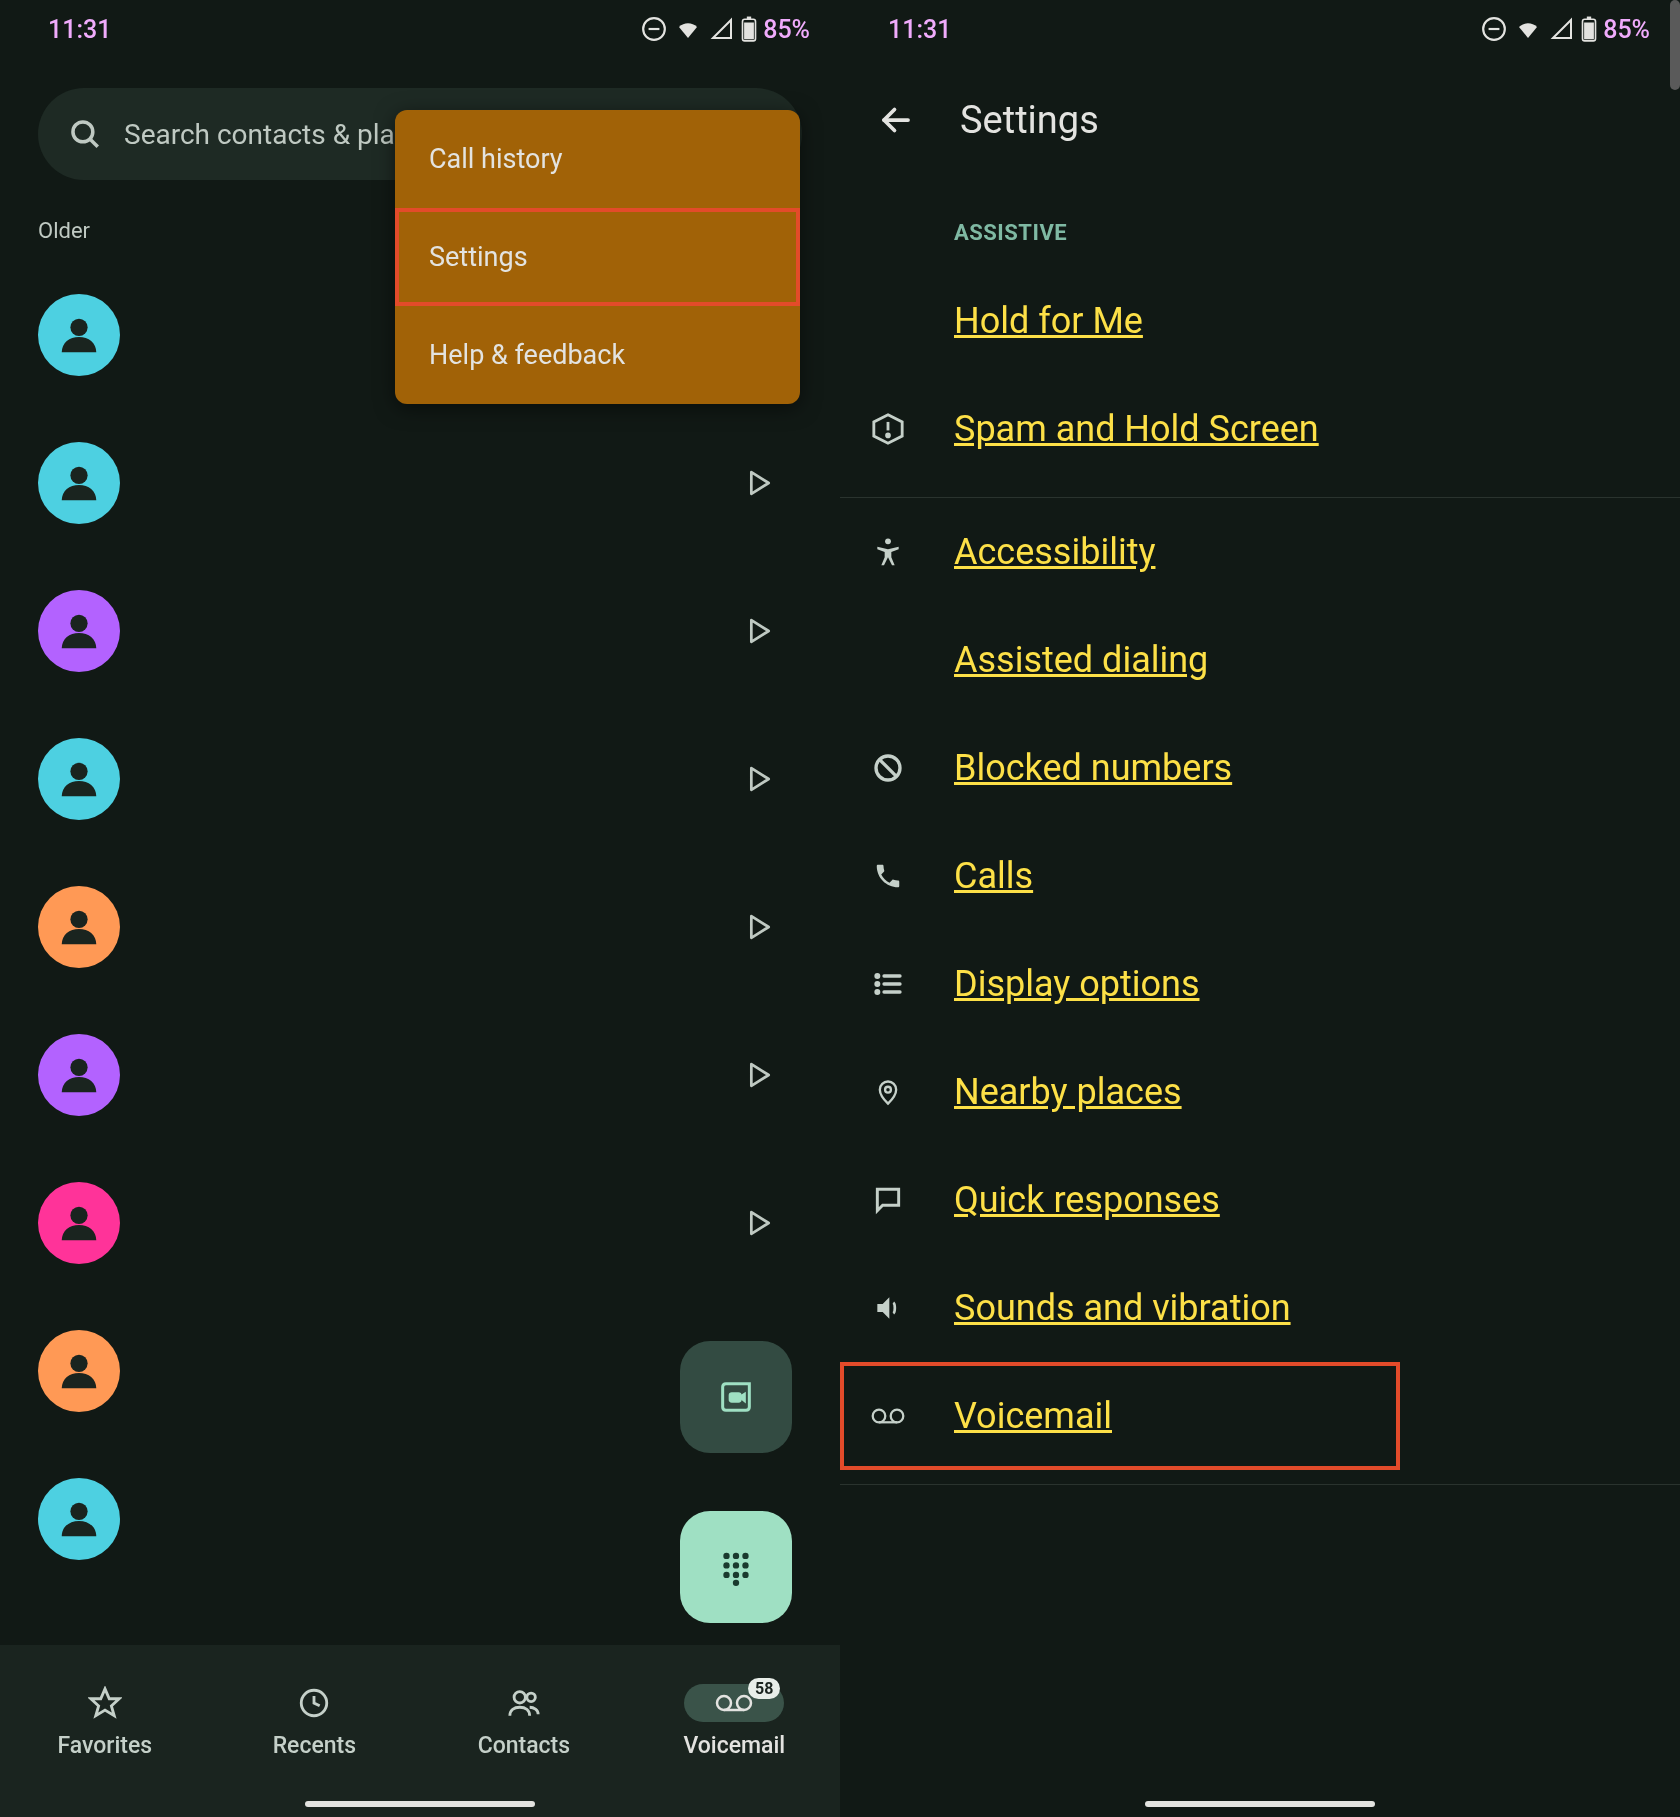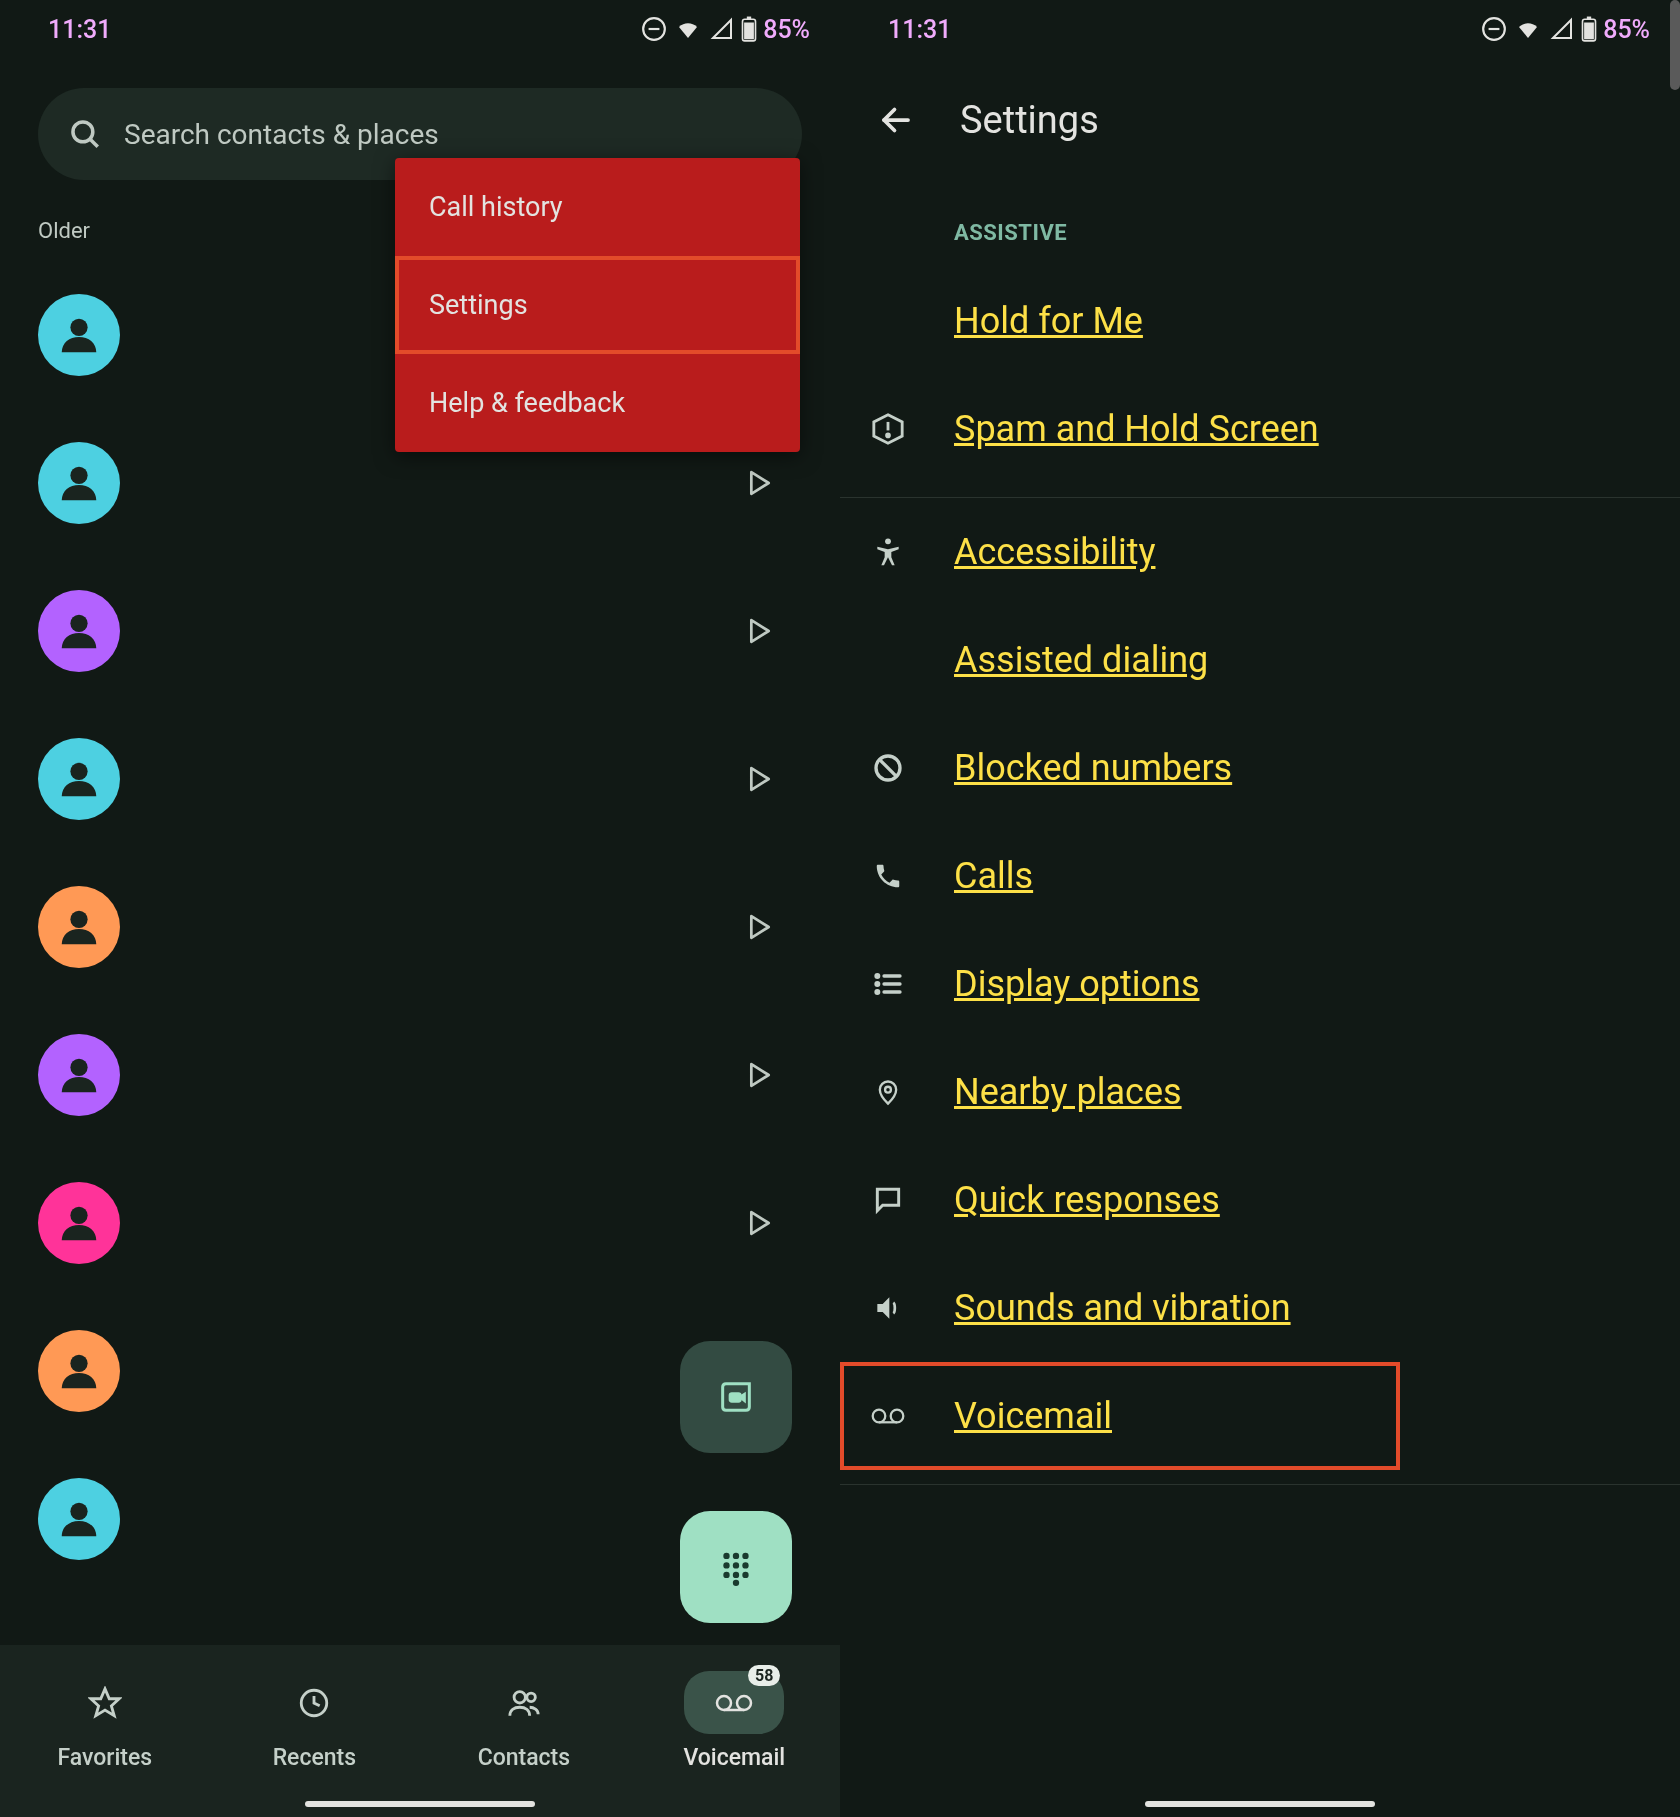--- a/index.html
+++ b/index.html
@@ -24,34 +24,34 @@
   
   .contact-list { padding: 0 38px; }
   .contact-row { display:flex; align-items:center; height: 148px; }
   .avatar { width: 82px; height:82px; border-radius:50%; display:flex; align-items:center; justify-content:center; flex-shrink:0; }
   .avatar svg { width:46px; height:46px; }
   .row-spacer { flex:1; }
   .play-tri { width:28px; height:28px; display:flex; align-items:center; justify-content:center; margin-right: 28px; color:#bfc9c2;}
   .play-tri svg { display:block; }
 
   
-  .popup { position:absolute; top:110px; left:395px; width: 405px; background:#b91c1c; border-radius: 4px; box-shadow: 0 4px 20px rgba(0,0,0,0.5); overflow:hidden;margin-top:48px; }
+  .popup { position:absolute; top:110px; left:395px; width: 405px; background:#a16207; border-radius: 12px; box-shadow: 0 4px 20px rgba(0,0,0,0.5); overflow:hidden; }
   .popup-item { height: 98px; display:flex; align-items:center; padding: 0 34px; font-size:27px; color:#e3e3e0; }
   .popup-item.highlighted { outline: 4px solid #e34b2a; outline-offset:-4px; }
 
   
   .fab { position:absolute; width:112px; height:112px; border-radius:30px; display:flex; align-items:center; justify-content:center; }
   .fab.video { background:#334b42; right:48px; bottom: 364px; }
   .fab.dial  { background:#9fe0c3; right:48px; bottom: 194px; }
   .fab svg { display:block; }
 
   
   .bottom-nav { position:absolute; bottom:0; left:0; right:0; height:172px; background:#1a241f; display:flex; align-items:center; justify-content:space-around; padding-bottom:20px; }
   .nav-item { display:flex; flex-direction:column; align-items:center; gap:10px; font-size:23px; font-weight:500; color:#c5d0c9; }
-  .nav-icon-wrap { width:100px; height:63px; border-radius:25px; display:flex; align-items:center; justify-content:center; position:relative; }
+  .nav-icon-wrap { width:100px; height:38px; border-radius:25px; display:flex; align-items:center; justify-content:center; position:relative; }
   .nav-item.active .nav-icon-wrap { background:#3a5349; }
   .nav-item.active { color:#e3e3e0; }
   .nav-badge { position:absolute; top:-6px; right:4px; background:#e8eee9; color:#1a241f; font-size:16px; font-weight:700; padding:1px 7px; border-radius:14px; }
   .home-indicator { position:absolute; bottom:10px; left:50%; transform:translateX(-50%); width:230px; height:6px; background:#e3e3e0; border-radius:3px; }
 
   
   .settings-header { display:flex; align-items:center; padding: 40px 30px 48px 36px; gap: 44px; }
   .settings-header h1 { font-size:38px; font-weight:400; color:#e3e3e0; }
   .back-btn { width:40px; height:40px; display:flex; align-items:center; justify-content:center; color:#e3e3e0; }
 

